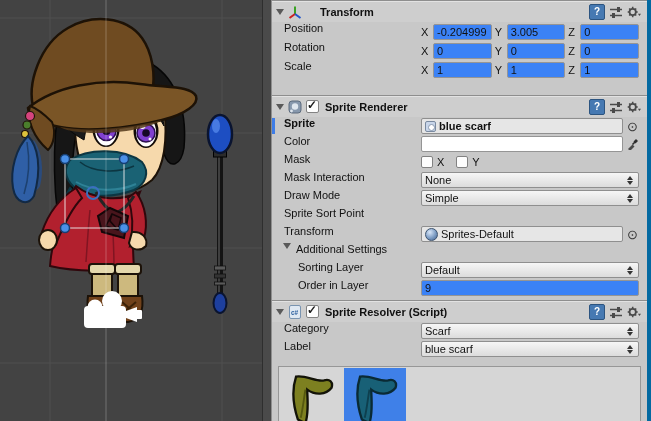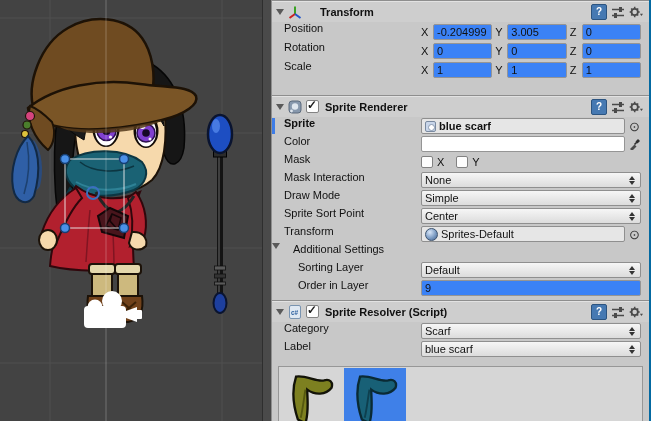--- a/index.html
+++ b/index.html
@@ -7,21 +7,21 @@
   .root{position:relative;width:651px;height:421px;display:flex;}
 
   
   .scene{position:relative;width:262px;height:421px;background:#434343;flex:none;}
   .scene svg{display:block;}
 
   
   .splitter{width:8px;height:421px;background:#4a4a4a;border-left:1px solid #2e2e2e;border-right:1px solid #8f8f8f;flex:none;}
 
   
-  .inspector{position:relative;flex:1;height:421px;background:#c8c8c8;font-size:11px;color:#111;overflow:hidden;border-right:2px solid #0369a1;}
+  .inspector{position:relative;flex:1;height:421px;background:#c8c8c8;font-size:11px;color:#111;overflow:hidden;border-right:4px solid #0369a1;}
   .component{border-top:1px solid #8e8e8e;background:#c8c8c8;}
   .comp-header{height:21px;display:flex;align-items:center;gap:4px;padding:0 6px 0 4px;background:#cecece;box-shadow:inset 0 1px 0 #e2e2e2;}
   .comp-title{font-weight:bold;margin-left:2px;white-space:nowrap;}
   .hdr-spacer{flex:1;}
   .foldout{width:0;height:0;border-left:4.5px solid transparent;border-right:4.5px solid transparent;border-top:6px solid #595959;flex:none;}
   .checkbox{width:13px;height:13px;background:#fdfdfd;border:1px solid #828282;border-radius:2px;box-sizing:border-box;flex:none;position:relative;}
   .checkbox.checked::after{content:"✓";position:absolute;left:0px;top:-3px;font-size:12px;font-weight:bold;color:#1b1b1b;}
   .help-icon{width:14px;height:14px;background:#4679b2;border:1px solid #2c5480;border-radius:2px;color:#fff;font-size:10px;font-weight:bold;text-align:center;line-height:13px;flex:none;}
   .icon-14{width:14px;height:14px;flex:none;}
   .icon-13{width:14px;height:14px;flex:none;}
@@ -379,45 +379,36 @@
             <span class="dd-arrows">
                 <i class="up"></i>
                 <i class="dn"></i>
               </span>
           </span>
         </div>
       </div>
 
       <div class="row">
         <span class="label">Sprite Sort Point</span>
-        <div class="value">
-          <span class="dropdown">
-            <span class="dd-text">Center</span>
-            <span class="dd-arrows">
-                <i class="up"></i>
-                <i class="dn"></i>
-              </span>
-          </span>
-        </div>
       </div>
 
       <div class="row">
         <span class="label">Transform</span>
         <div class="value">
           <span class="obj-field">
             <span class="sphere"></span>
             <span class="obj-text">Sprites-Default</span>
           </span>
           <span class="right-slot">
               <span class="picker-circle">⊙</span>
             </span>
         </div>
       </div>
 
-      <div class="row" style="padding-left:0;gap:8px;">
+      <div class="row" style="padding-left:11px;">
         <span class="foldout" style="margin-right:5px;"></span>
         <span>Additional Settings</span>
       </div>
 
       <div class="row">
         <span class="label indent">Sorting Layer</span>
         <div class="value">
           <span class="dropdown">
             <span class="dd-text">Default</span>
             <span class="dd-arrows">

